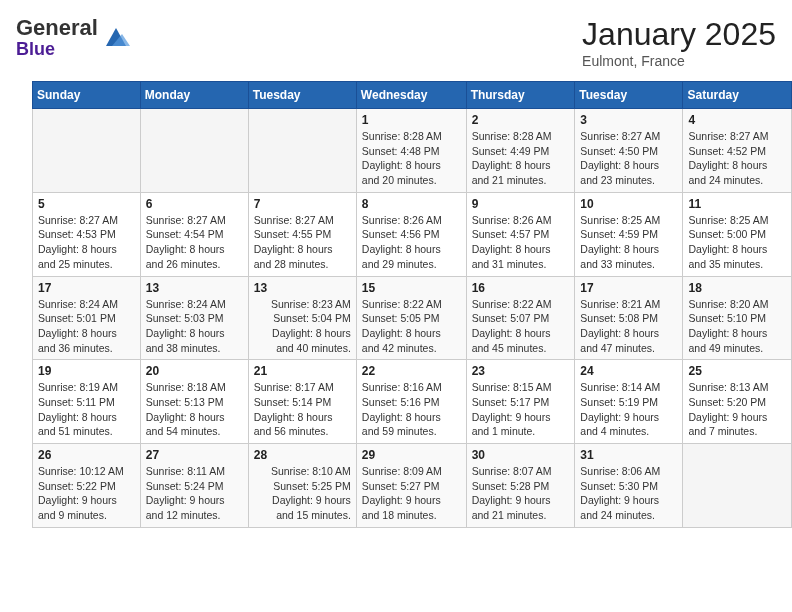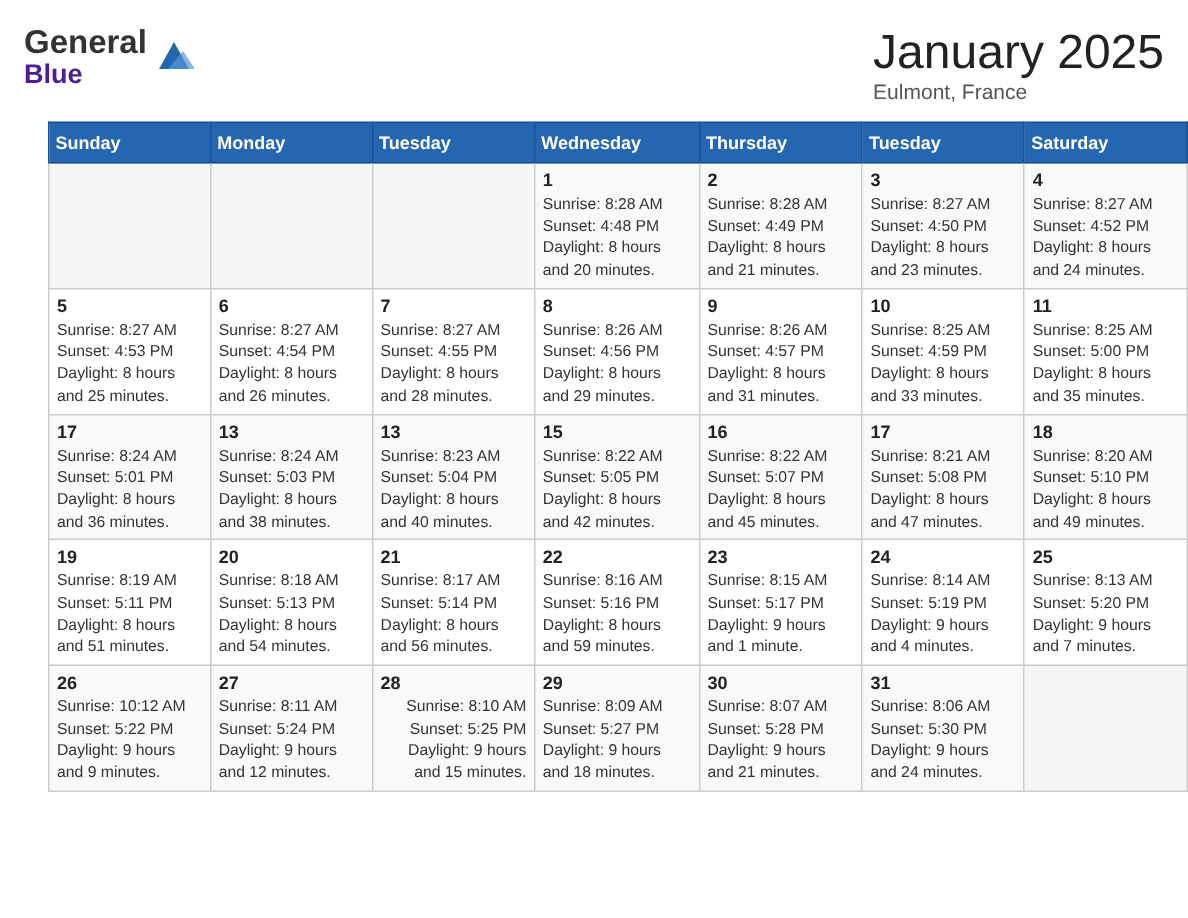--- a/index.html
+++ b/index.html
@@ -210,21 +210,21 @@
 Daylight: 8 hours and 36 minutes.</div>
         </td>
         <td>
           <div class="day-number">13</div>
           <div class="day-info" style="white-space: pre-line;">Sunrise: 8:24 AM
 Sunset: 5:03 PM
 Daylight: 8 hours and 38 minutes.</div>
         </td>
         <td>
           <div class="day-number">13</div>
-          <div class="day-info" style="white-space: pre-line;">Sunrise: 8:23 AM
+          <div class="day-info" style="white-space: pre-line; text-align: right;">Sunrise: 8:23 AM
 Sunset: 5:04 PM
 Daylight: 8 hours and 40 minutes.</div>
         </td>
         <td>
           <div class="day-number">15</div>
           <div class="day-info" style="white-space: pre-line;">Sunrise: 8:22 AM
 Sunset: 5:05 PM
 Daylight: 8 hours and 42 minutes.</div>
         </td>
         <td>

